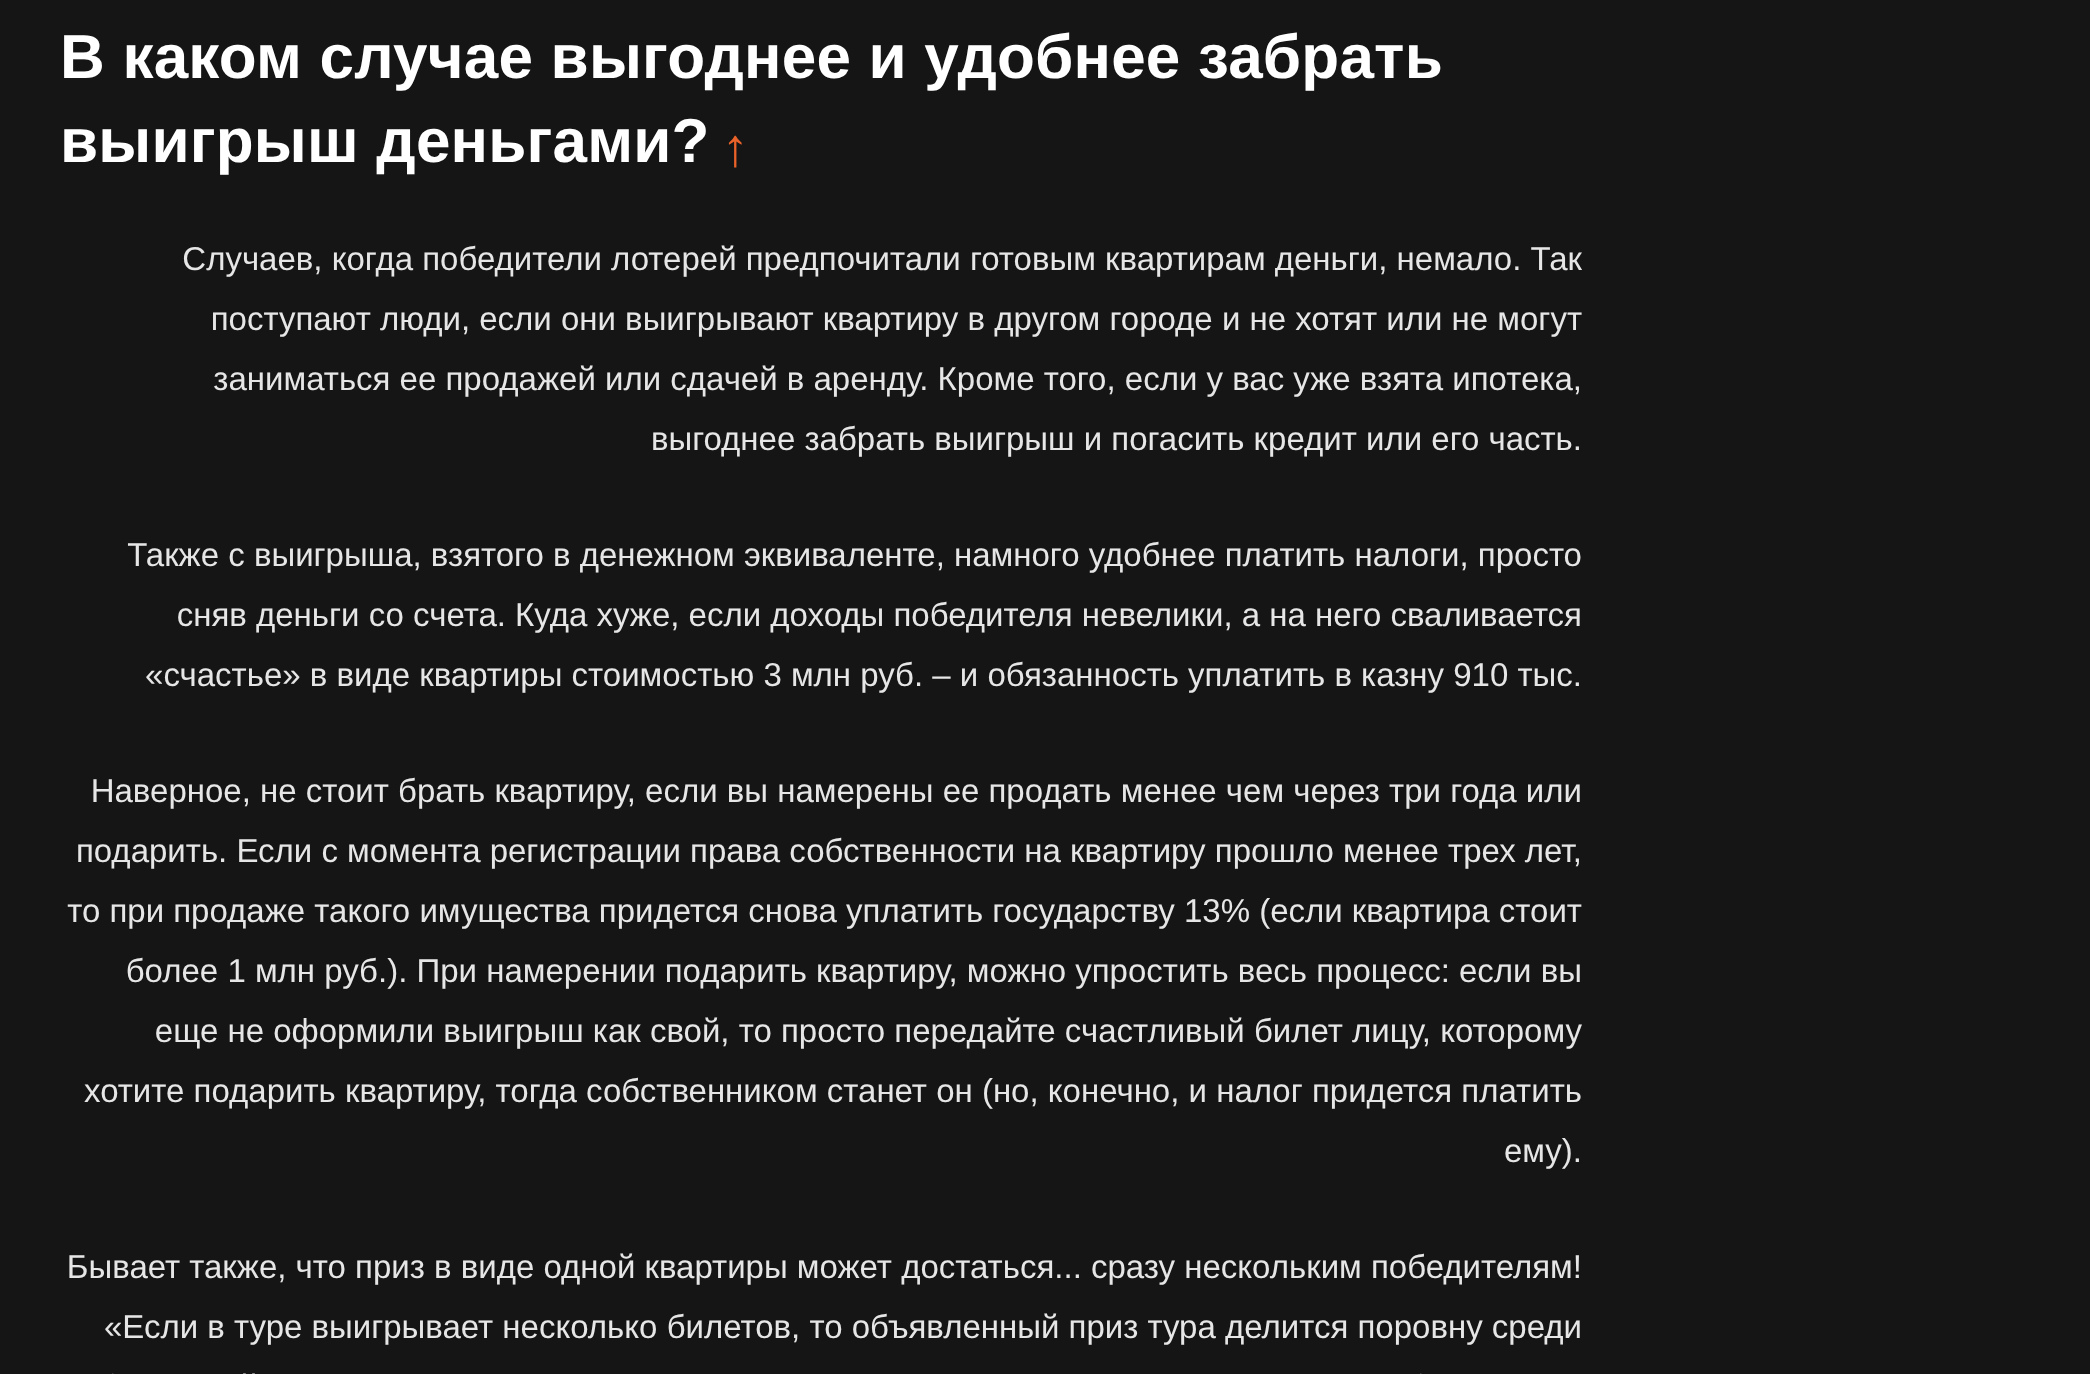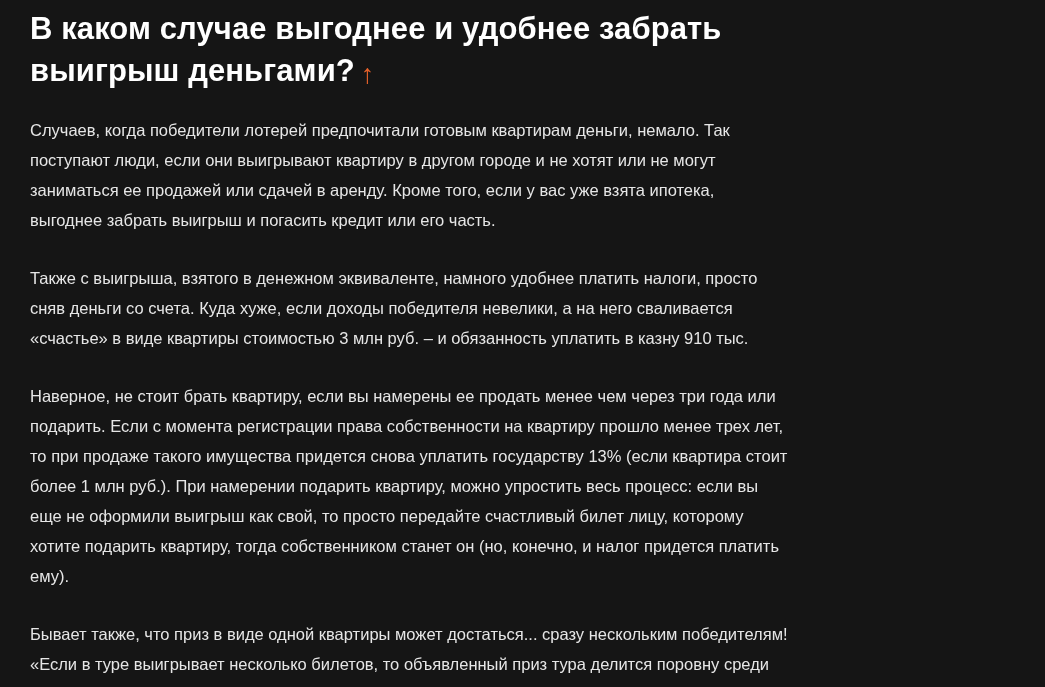--- a/index.html
+++ b/index.html
@@ -37,21 +37,21 @@
     padding-left: 6px;
     display: inline-block;
     transform: translateY(2px);
   }
   .para {
     font-size: 16.5px;
     line-height: 30px;
     color: #e6e6e6;
     margin: 0 0 28px 0;
     max-width: 1000px;
-    text-align: left;
+    text-align: right;
   }
   .para:last-child {
     margin-bottom: 0;
   }
 </style>
 </head>
 <body>
 
 <div class="article">
   <h1 class="article-title"><span>В каком случае выгоднее и удобнее забрать выигрыш деньгами?</span><span class="anchor-arrow">↑</span></h1>

